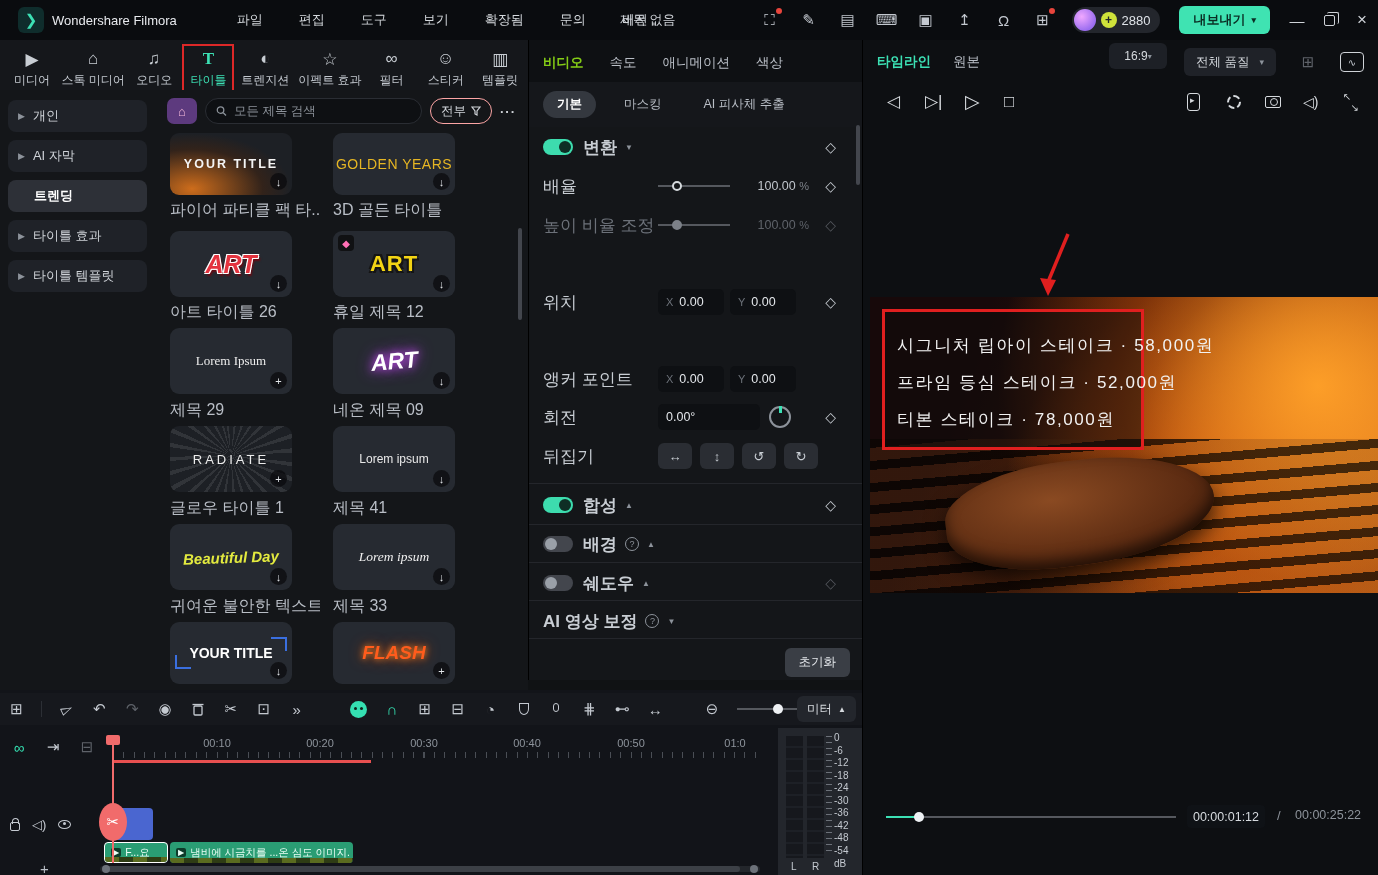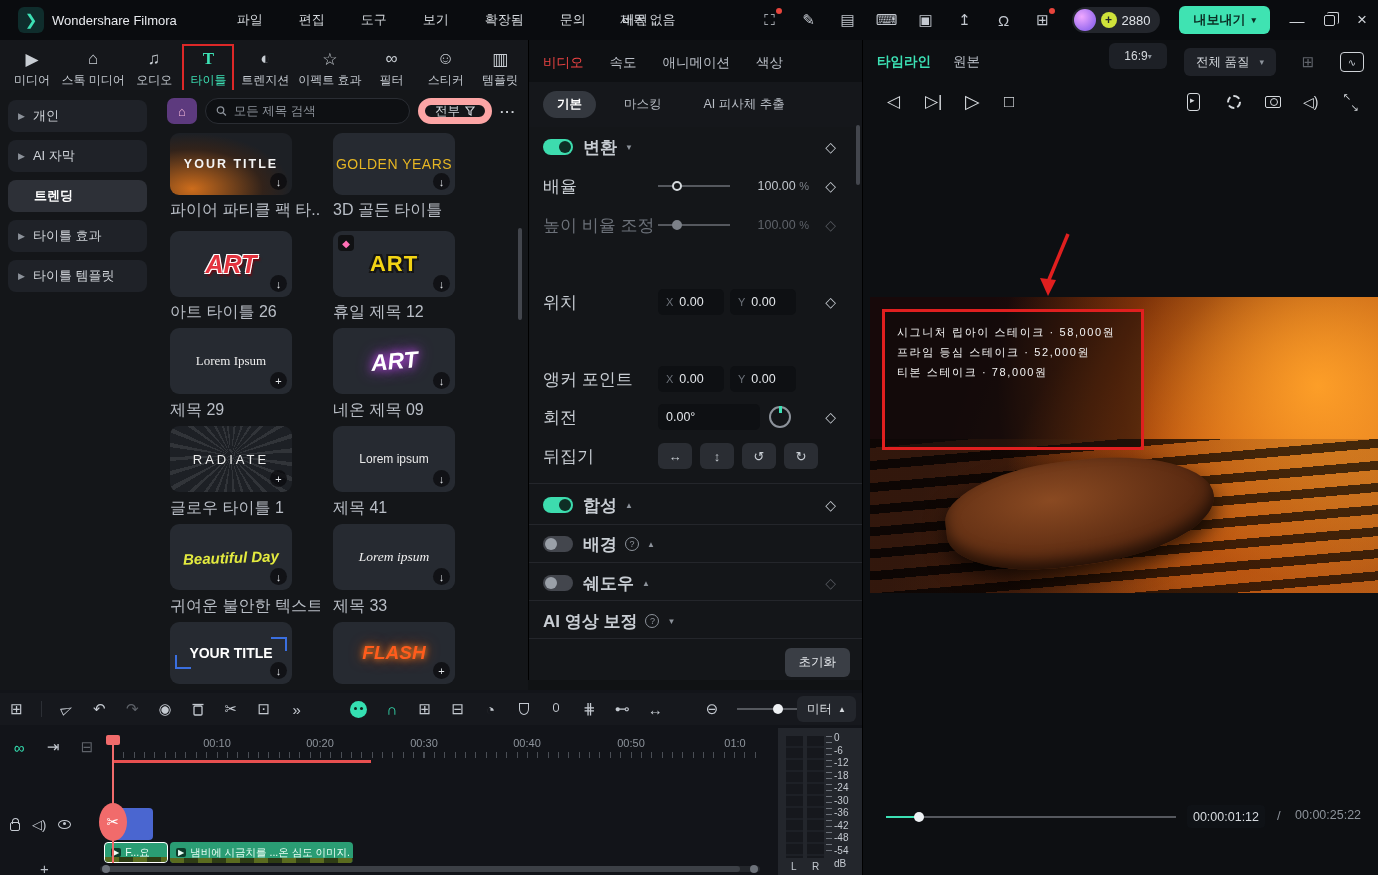--- a/index.html
+++ b/index.html
@@ -39,21 +39,21 @@
   .sb-item .ar{font-size:9px;color:#8d939b}
   .sb-item.sel{background:#2d3037;color:#fff;font-weight:bold}
 
   
   .library{left:155px;top:90px;width:373px;height:600px;background:#141619}
   .searchrow{display:flex;align-items:center;gap:8px;padding:8px 12px 0 12px}
   .shopbtn{width:30px;height:26px;border-radius:7px;background:#5d3a7e;color:#f3b7d8;font-size:13px;display:flex;align-items:center;justify-content:center}
   .searchbox{flex:1;height:26px;background:#0e1013;border:1px solid #2a2d33;border-radius:14px;display:flex;align-items:center;padding:0 10px;gap:7px}
   .searchbox input{background:transparent;border:none;outline:none;color:#cfd3d8;font-size:12.5px;width:100%;font-family:inherit}
   .searchbox input::placeholder{color:#8d939b}
-  .filterbtn{height:26px;border:7px solid #fca5a5;border-radius:13px;padding:0 10px;display:flex;align-items:center;gap:5px;color:#cfd3d8;font-size:12.5px}
+  .filterbtn{height:26px;border:1px solid #fca5a5;border-radius:13px;padding:0 10px;display:flex;align-items:center;gap:5px;color:#cfd3d8;font-size:12.5px}
   .morebtn{color:#cfd3d8;letter-spacing:1px;font-weight:bold}
   .grid{position:absolute;left:15px;top:40px;width:345px;height:560px}
   .card{position:absolute;width:122px;height:62px;border-radius:9px;background:#262a31;display:flex;align-items:center;justify-content:center;overflow:hidden}
   .cap{position:absolute;width:150px;font-size:16px;color:#b9bec6;white-space:nowrap;overflow:hidden}
   .act{position:absolute;right:5px;bottom:5px;width:17px;height:17px;border-radius:50%;background:rgba(8,9,11,.7);color:#e3e6ea;font-size:11px;display:flex;align-items:center;justify-content:center}
   .c0{background:radial-gradient(ellipse at 18% 90%,rgba(236,122,26,.85),rgba(90,40,6,.35) 50%,transparent 70%),#1d2025}
   .t0{font-weight:bold;letter-spacing:2px;color:#f4f4f4;font-size:12.5px}
   .t1{color:#e6b623;font-weight:400;font-size:14px;letter-spacing:.5px}
   .t2{color:#e4333f;font-style:italic;font-weight:900;font-size:25px;text-shadow:-1px -1px 0 #fff,1px -1px 0 #fff,-1px 1px 0 #fff,1px 1px 0 #fff,2px 3px 2px rgba(120,0,10,.8)}
   .t3{color:#f3d414;font-weight:900;font-size:22px;letter-spacing:1px;text-shadow:-2px -2px 0 #151515,2px -2px 0 #151515,-2px 2px 0 #151515,2px 2px 0 #151515}
@@ -67,21 +67,21 @@
   .t10{font-weight:800;font-size:14px;color:#fff;position:relative;padding:6px 10px}
   .t10::before{content:"";position:absolute;right:-4px;top:-2px;width:14px;height:12px;border-top:2px solid #3a6fe0;border-right:2px solid #3a6fe0}
   .t10::after{content:"";position:absolute;left:-4px;bottom:-2px;width:14px;height:12px;border-bottom:2px solid #3a6fe0;border-left:2px solid #3a6fe0}
   .t11{font-style:italic;font-weight:900;font-size:19px;color:#ff5c1c;text-shadow:0 0 6px #ff8c2a,0 0 14px #c43b05}
   .badge{position:absolute;left:5px;top:4px;width:16px;height:16px;border-radius:4px;background:#101113;color:#ff6fb5;font-size:10px;display:flex;align-items:center;justify-content:center}
   .vscroll{position:absolute;width:4px;border-radius:2px;background:#43464d}
 
   
   .props{left:528px;top:40px;width:334px;height:640px;background:#141619;border-left:1px solid #000}
   .ptabs{display:flex;gap:26px;padding:14px 14px 10px 14px;font-size:13.5px;color:#b9bec6;background:#0e1013}
-  .ptabs .on{color:#ef4444;font-weight:normal}
+  .ptabs .on{color:#84cc16;font-weight:bold}
   .subtabs{display:flex;gap:14px;align-items:center;padding:9px 14px;background:#15171b}
   .subtab{padding:5px 14px;border-radius:15px;color:#b9bec6;font-size:12.5px}
   .subtab.on{background:#34383f;color:#fff;font-weight:bold}
   .prow{position:absolute;left:14px;right:14px;height:30px;display:flex;align-items:center}
   .plabel{color:#c8cdd3;font-size:17px}
   .plabel.dim{color:#6c7179}
   .toggle{width:30px;height:16px;border-radius:8px;background:#3ddcae;position:relative}
   .toggle::after{content:"";position:absolute;right:2px;top:2px;width:12px;height:12px;border-radius:50%;background:#0e2e25}
   .toggle.off{background:#43464d}
   .toggle.off::after{left:2px;right:auto;background:#9aa0a8}
@@ -112,21 +112,21 @@
     radial-gradient(circle at 88% 30%,rgba(255,160,40,.95),rgba(200,80,10,.5) 40%,transparent 65%),
     radial-gradient(circle at 72% 75%,rgba(255,120,20,.8),transparent 55%),
     radial-gradient(circle at 98% 60%,rgba(255,190,70,.9),transparent 45%),
     linear-gradient(110deg,#17090a 20%,#3a1507 55%,#93400c 85%);overflow:hidden}
   .grill{position:absolute;left:0;bottom:0;width:100%;height:52%;background:repeating-linear-gradient(175deg,rgba(10,5,2,.75) 0 9px,rgba(120,60,18,.28) 9px 22px)}
   .steak{position:absolute;left:75px;bottom:28px;width:270px;height:105px;border-radius:48% 52% 55% 45%;transform:rotate(-7deg);background:radial-gradient(ellipse at 40% 35%,#8a4a22,#5d2c12 60%,#2f1406);box-shadow:0 10px 22px rgba(0,0,0,.7),inset 0 -8px 14px rgba(0,0,0,.55)}
   .menubox{position:absolute;left:12px;top:12px;width:262px;height:141px;border:3px solid #e01f1f;background:rgba(16,12,11,.52);padding:8px 12px}
   .menutitle{display:flex;align-items:center;gap:8px;color:#fff;font-weight:800;font-size:18.5px;letter-spacing:.5px;white-space:nowrap}
   .steakic{width:22px;height:22px;border-radius:50%;background:#e0393f;position:relative;flex:none}
   .steakic::after{content:"";position:absolute;left:5px;top:6px;width:11px;height:8px;border-radius:50% 60% 55% 45%;background:#f6d9cf}
-  .menuitem{color:#f2f2f2;font-size:11px;letter-spacing:1.6px;margin-top:5px;white-space:nowrap}
+  .menuitem{color:#f2f2f2;font-size:17px;letter-spacing:1.6px;margin-top:14px;white-space:nowrap}
   .scrub{left:23px;top:776px;width:290px;height:2px;background:#55585e}
   .scrub .fill{position:absolute;left:0;top:0;height:2px;width:33px;background:#3ce0b4}
   .scrub .th{position:absolute;left:28px;top:-4px;width:10px;height:10px;border-radius:50%;background:#eef1f4}
   .tcur{left:324px;top:765px;width:78px;height:23px;background:#0f1216;border-radius:4px;color:#d6dade;font-size:12.5px;display:flex;align-items:center;justify-content:center}
   .tsep{left:414px;top:768px;color:#8d939b}
   .ttot{left:432px;top:768px;color:#8d939b;font-size:12.5px}
   .transport{left:0;top:800px;width:516px;height:35px;display:flex;align-items:center}
   .tr-ic{position:absolute;font-size:17px;color:#d6dade;display:flex;align-items:center;justify-content:center}
   .ratiopill{position:absolute;left:246px;top:3px;width:58px;height:26px;background:#1d2026;border-radius:6px;display:flex;align-items:center;justify-content:center;gap:0;font-size:12px;color:#d6dade}
   .phone{width:13px;height:18px;border:1.5px solid #d6dade;border-radius:3px;position:relative}

